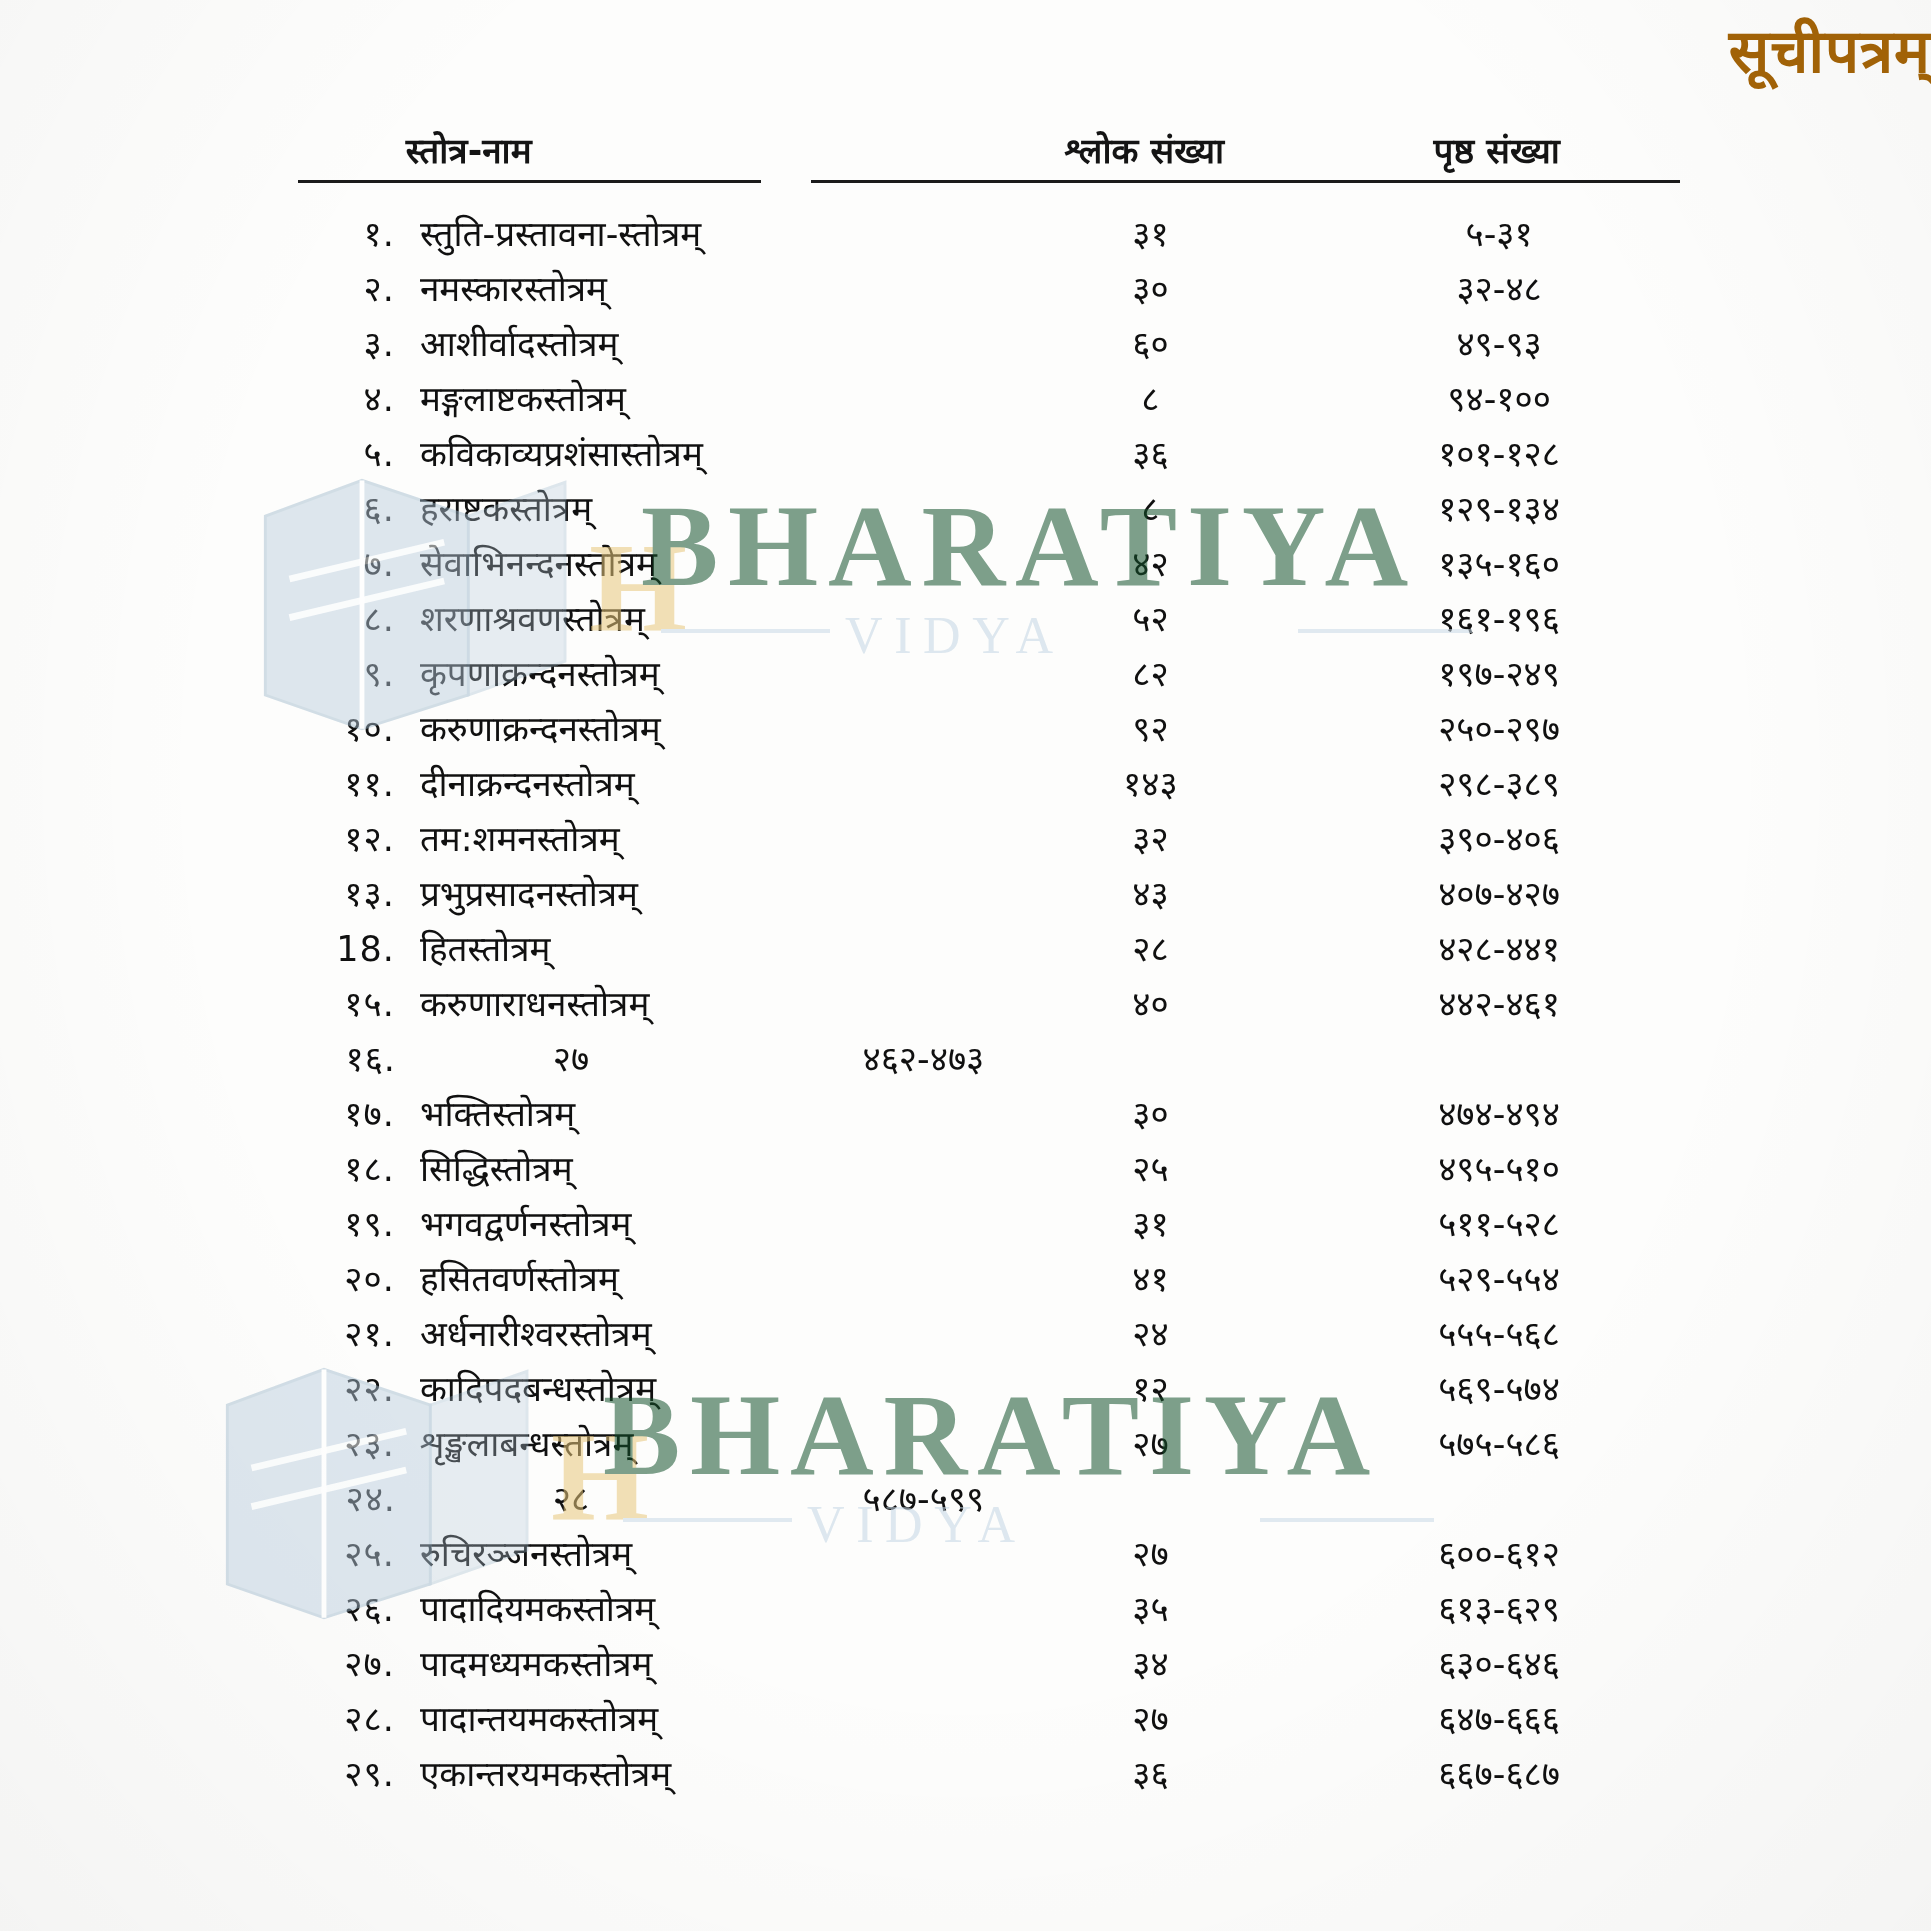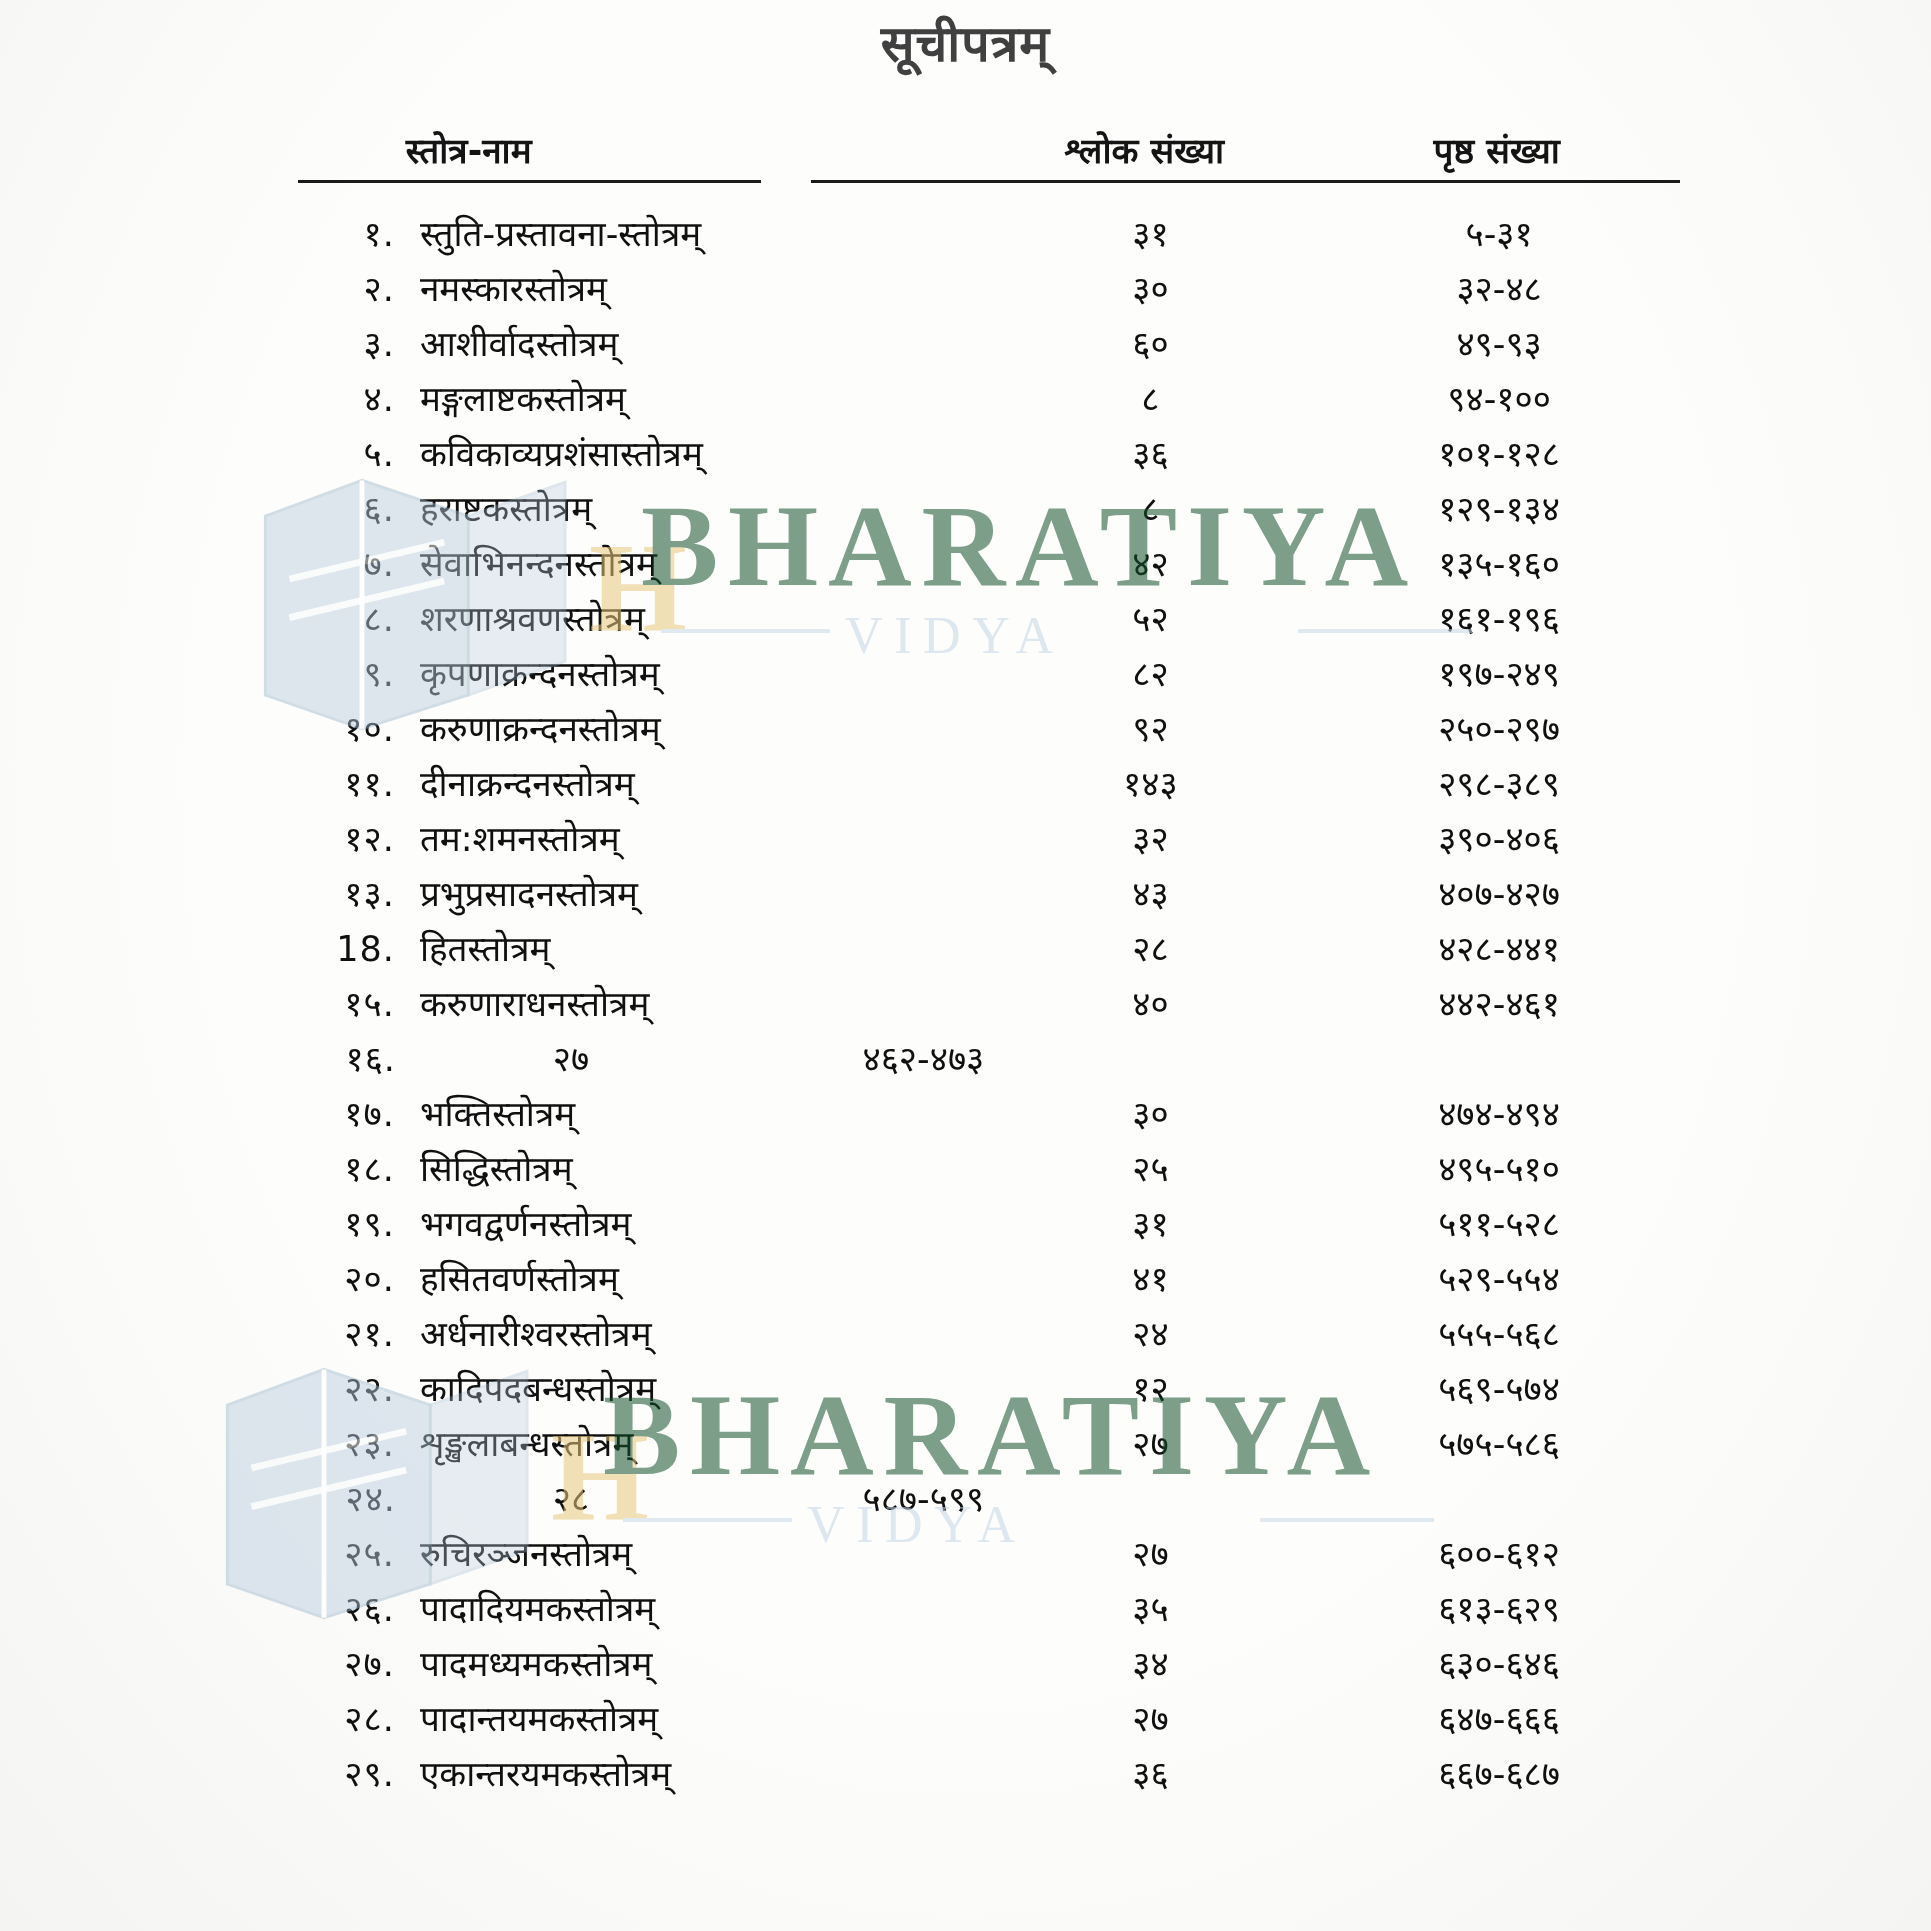--- a/index.html
+++ b/index.html
@@ -35,25 +35,25 @@
       radial-gradient(ellipse at 50% 40%, rgba(255,255,255,0) 55%, rgba(0,0,0,0.035) 100%);
     pointer-events: none;
   }
 
   
   .doc-title {
     position: absolute;
     top: 7.7px;
     left: 0;
     width: 1931px;
-    text-align: center;
-    font-size: 50px;
+    text-align: right;
+    font-size: 60px;
     font-weight: 700;
     letter-spacing: 1px;
-    color: #404040;
+    color: #a16207;
     font-family: "DejaVu Sans", "Liberation Sans", sans-serif;
   }
 
   
   .toc {
     position: absolute;
     top: 126px;
     left: 290px;
     width: 1400px;
   }

